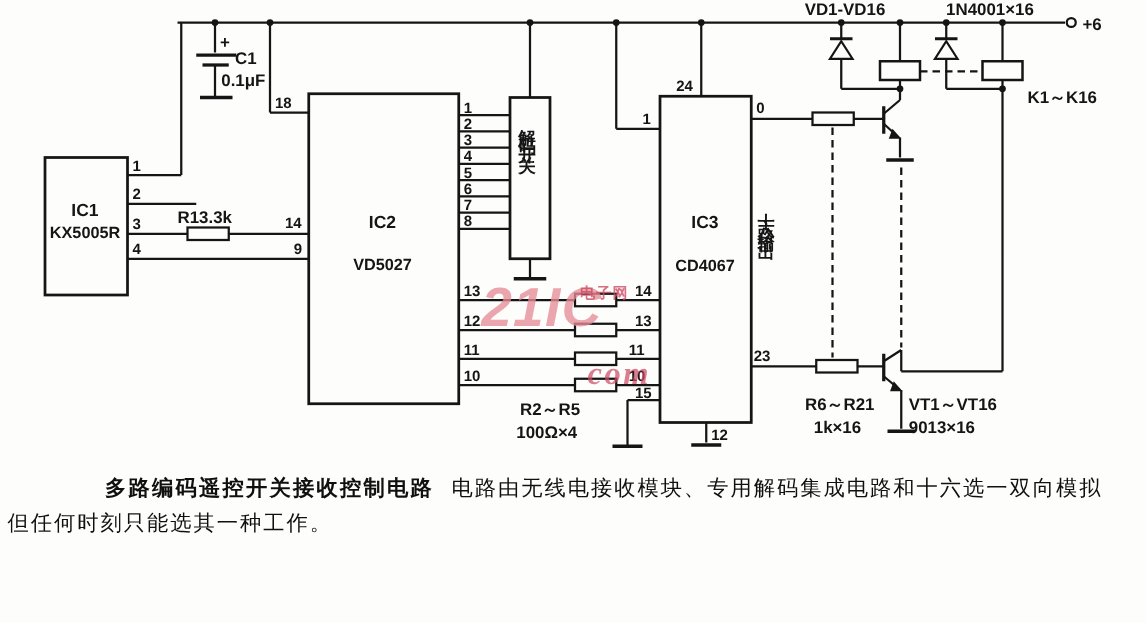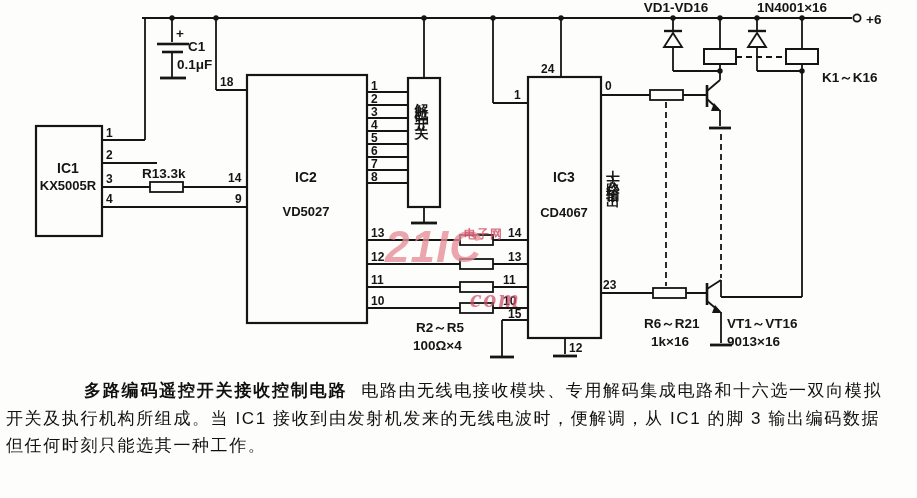--- a/index.html
+++ b/index.html
@@ -247,17 +247,16 @@
   <div id="output16-label" class="vlabel">十六路输出</div>
 
   
   <div id="wm-big" class="wm">21IC</div>
   <div id="wm-cn" class="wm">电子网</div>
   <div id="wm-com" class="wm">com</div>
 
   
   <div id="caption">
     <div class="cap-line"><span class="indent"></span><b>多路编码遥控开关接收控制电路</b><span class="after-title">电路由无线电接收模块、专用解码集成电路和十六选一双向模拟</span></div>
-    <div class="cap-line">开关及执行机构所组成。当 IC1 接收到由发射机发来的无线电波时，便解调，从 IC1 的脚 3 输出编码数据</div>
     <div class="cap-line">但任何时刻只能选其一种工作。</div>
   </div>
 
 </div>
 
 </body></html>

